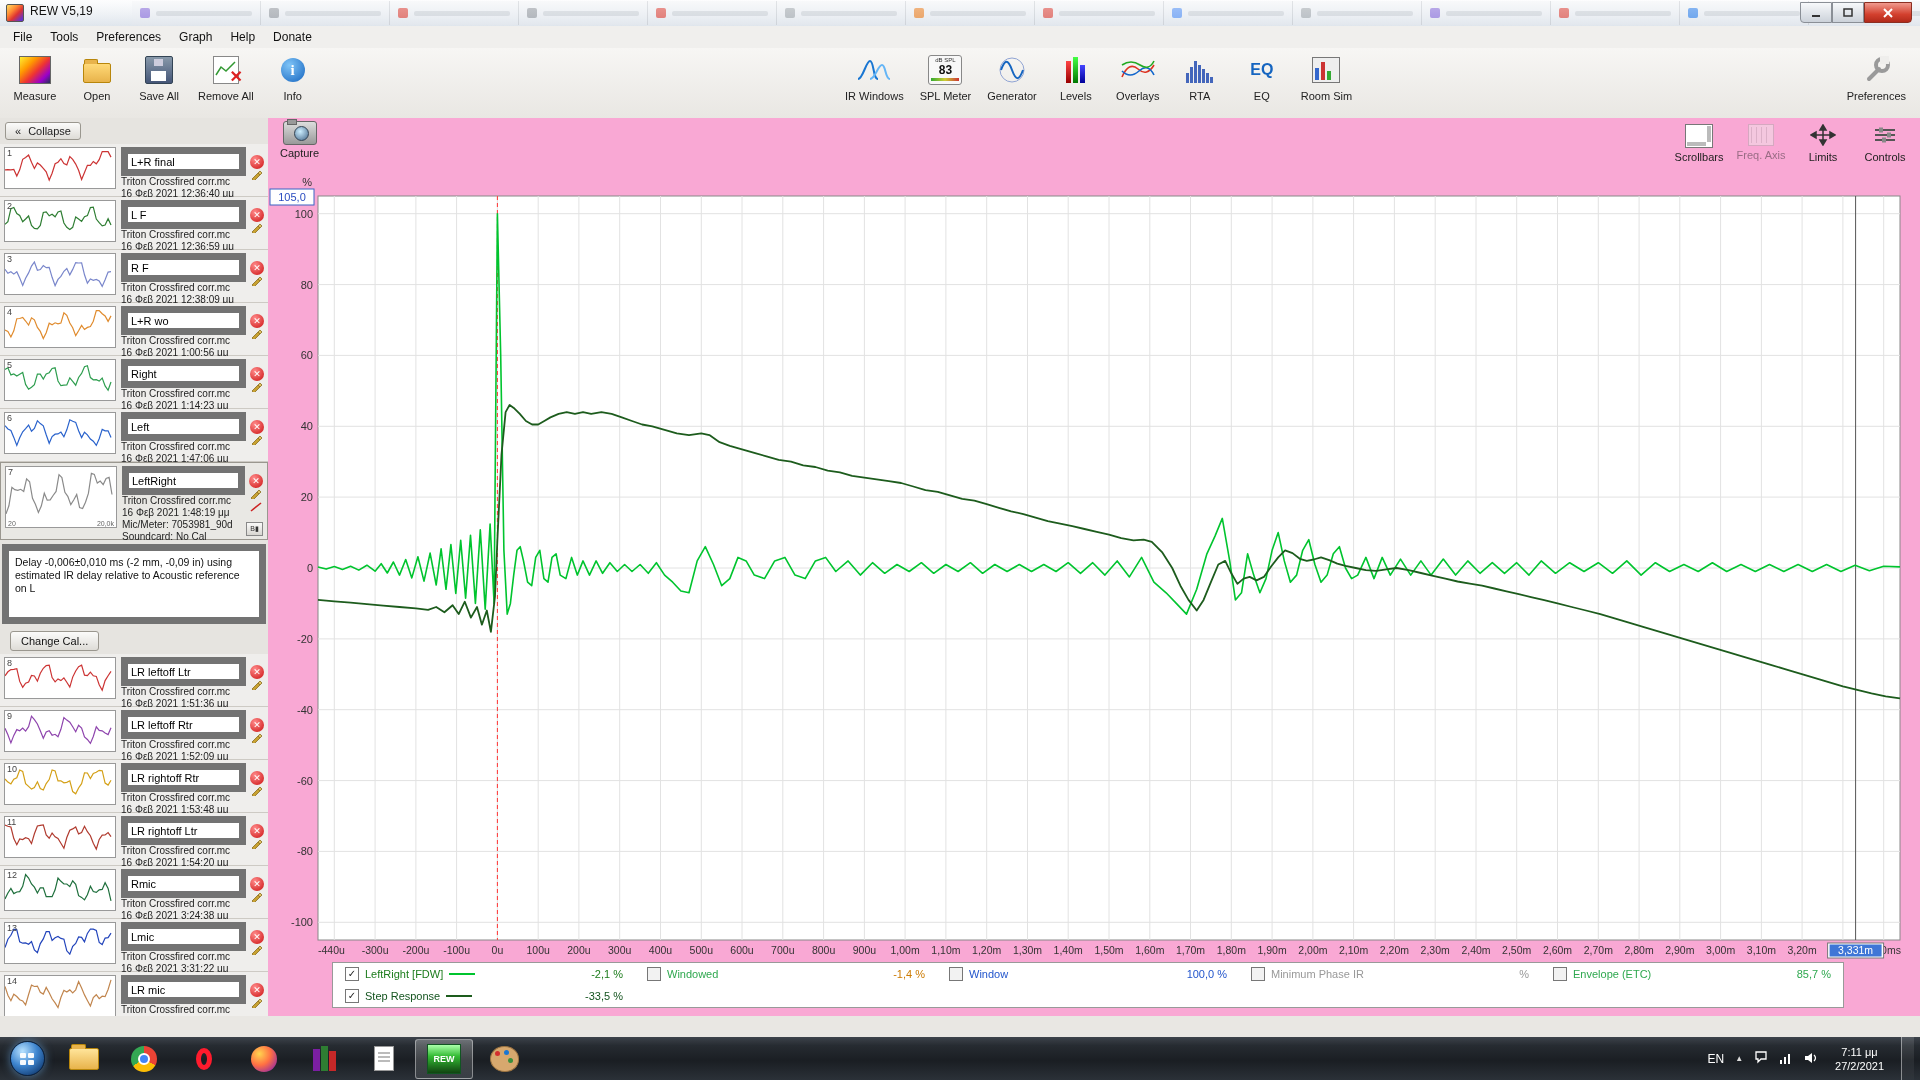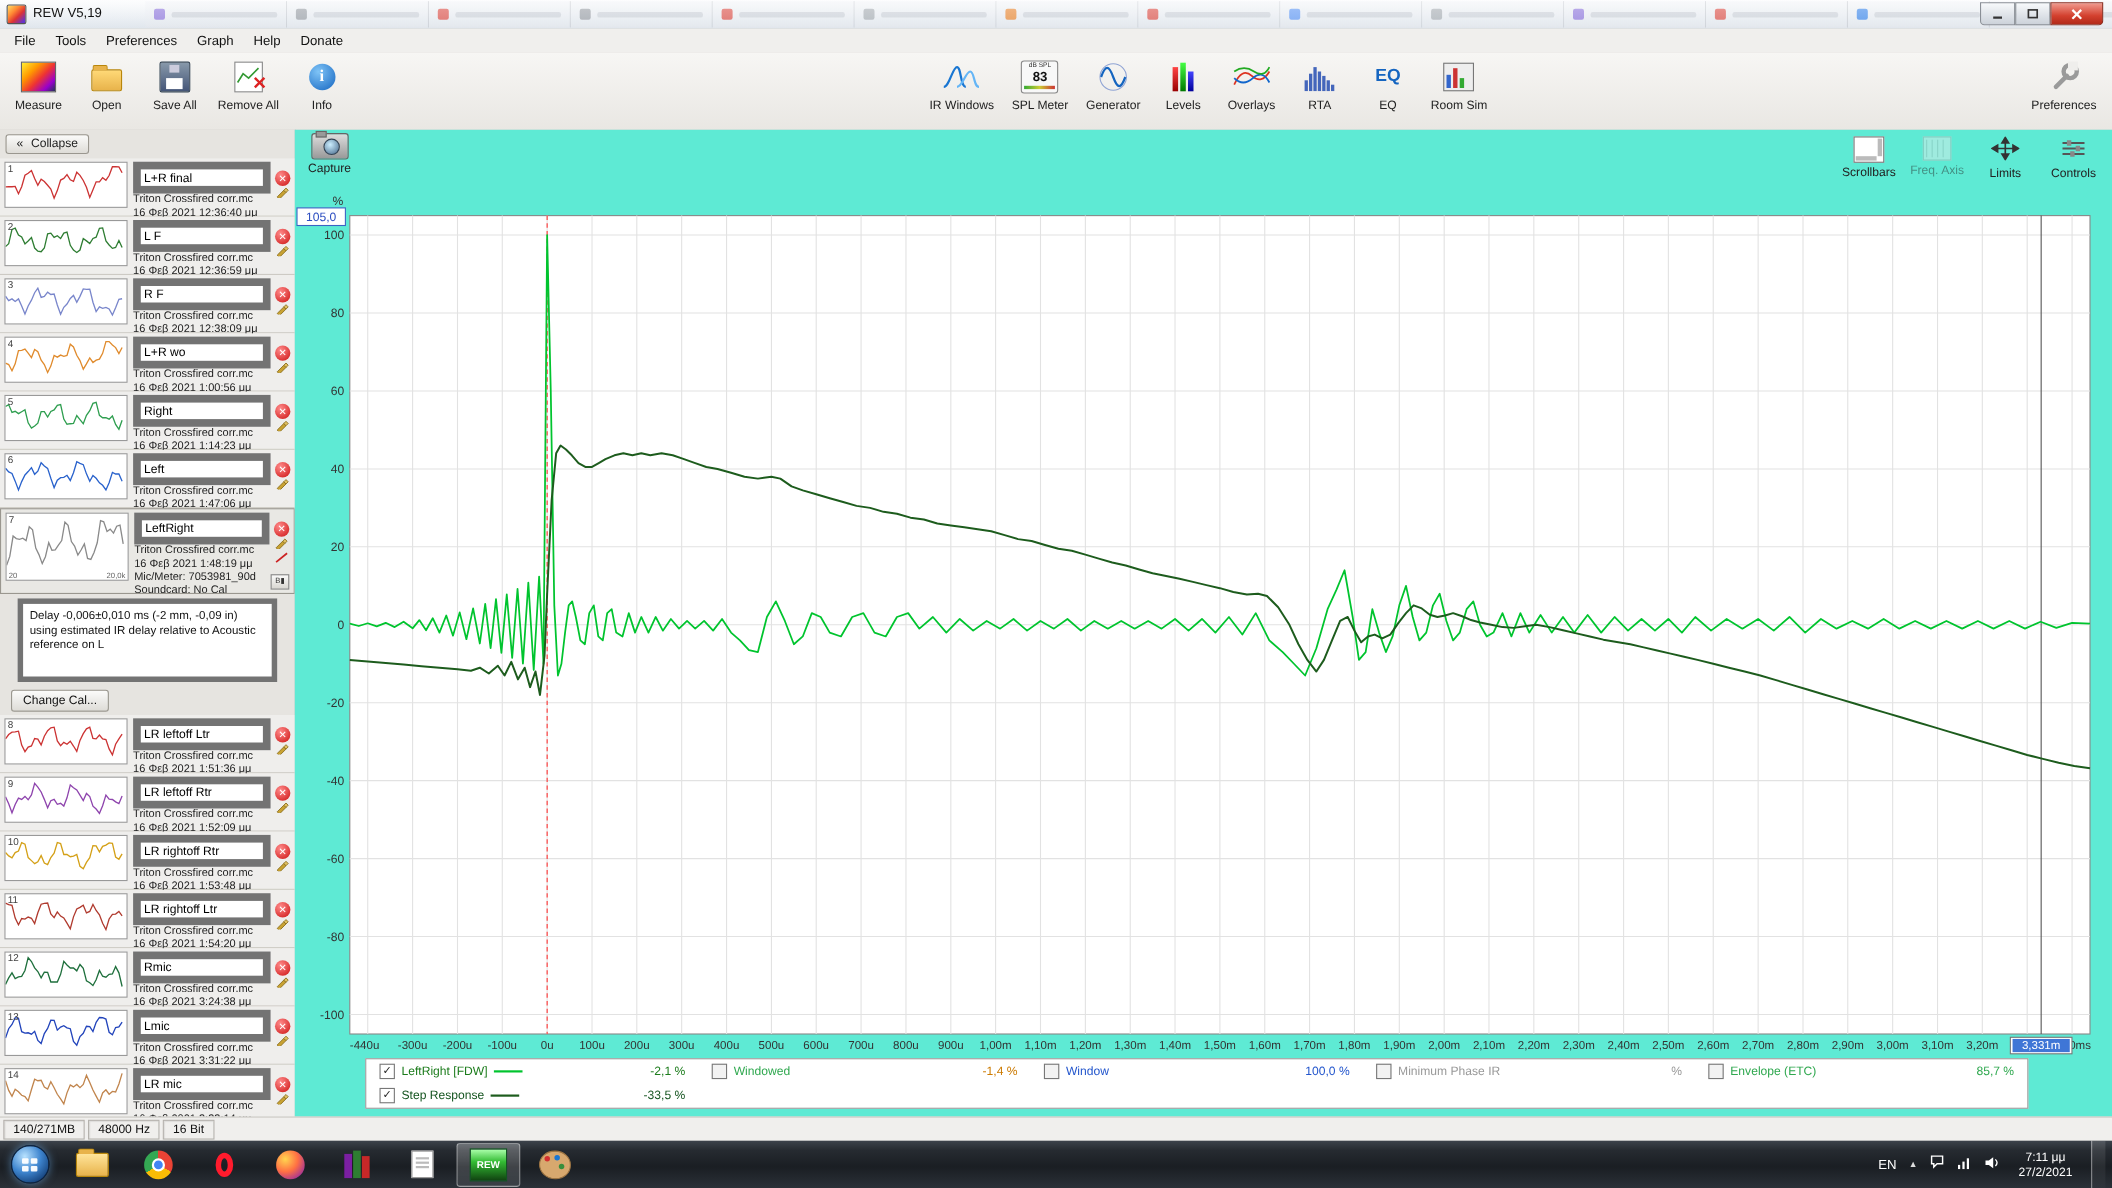--- a/index.html
+++ b/index.html
@@ -49,26 +49,26 @@
   .ax-l{position:absolute;bottom:0;left:2px;font-size:7px;color:#666}
   .ax-r{position:absolute;bottom:0;right:2px;font-size:7px;color:#666}
   .mright{flex:1;padding-left:5px;min-width:0}
   .mname-row{display:flex;align-items:center;gap:4px}
   .mname{flex:1;height:15px;background:#fff;border:7px solid #737373;font-size:11px;padding:0 3px;font-family:"Liberation Sans",sans-serif;min-width:0}
   .mclose{width:14px;height:14px;border-radius:50%;background:radial-gradient(circle at 35% 30%,#ff8a8a,#cc1111);color:#fff;font-size:9px;text-align:center;line-height:14px;flex:0 0 auto}
   .mdesc,.mdate,.mextra-line{font-size:10px;color:#222;line-height:12px;white-space:nowrap;overflow:hidden}
   .mpencil{position:absolute;right:5px;top:24px}
   .mcal{position:absolute;right:5px;top:38px}
   .mbands{position:absolute;right:4px;bottom:3px;width:15px;height:12px;border:1px solid #888;background:linear-gradient(#fafaf9,#d8d6d1);font-size:7px;text-align:center;line-height:11px;color:#333}
-  #delay-panel{margin:4px 16px;background:#fff;border:5px solid #737373;padding:5px 6px;font-size:10.5px;line-height:13px;color:#111;height:56px;overflow:hidden}
+  #delay-panel{margin:4px 2px;background:#fff;border:7px solid #737373;padding:5px 6px;font-size:10.5px;line-height:13px;color:#111;height:56px;overflow:hidden}
   #changecal-row{height:26px;display:flex;align-items:center;padding-left:10px}
   #changecal-btn{font-size:11px;border:1px solid #9a978f;background:linear-gradient(#fbfbfa,#dedcd7);border-radius:3px;padding:3px 10px;color:#111}
 
   
-  #graphpanel{position:absolute;left:268px;top:0;right:0;bottom:0;background:#5eead4}
+  #graphpanel{position:absolute;left:268px;top:0;right:0;bottom:0;background:#f9a8d4}
   #graph-top{position:absolute;top:0;left:0;right:0;height:56px}
   #capture{position:absolute;left:12px;top:3px;display:flex;flex-direction:column;align-items:center;gap:2px;font-size:11px;color:#222}
   #tab-row{position:absolute;left:408px;top:16px;display:flex}
   .gtab{font-size:11px;padding:3px 8px;border:1px solid #9a978f;border-left:none;background:linear-gradient(#fafaf9,#dcdad5);color:#111;white-space:nowrap}
   .gtab:first-child{border-left:1px solid #9a978f;border-radius:2px 0 0 2px}
   .gtab:last-child{border-radius:0 2px 2px 0}
   .gtab.active{background:#c7c4be;box-shadow:inset 1px 1px 3px rgba(0,0,0,.3)}
   #graph-tools{position:absolute;right:10px;top:6px;display:flex;gap:12px}
   .gtool{display:flex;flex-direction:column;align-items:center;gap:3px;font-size:11px;color:#222;min-width:50px}
   .gtool.disabled{opacity:.45}
@@ -908,25 +908,20 @@
                 <span class="lswatch" style="background: rgb(29, 92, 29);"></span>
                 <span class="lvalue" style="color: rgb(20, 84, 31);">-33,5 %</span>
               </div>
             </div>
           </div>
       </div>
     </div>
 
   </div>
 
-  <div id="statusbar">
-    <span class="status-cell">140/271MB</span>
-    <span class="status-cell">48000 Hz</span>
-    <span class="status-cell">16 Bit</span>
-  </div>
 
   <div id="taskbar">
     <div id="start-btn">
       <div class="start-orb">
         <svg width="16" height="14">
             <g fill="#fff" opacity=".95">
               <rect x="1" y="1" width="6" height="5" rx="1"></rect>
               <rect x="9" y="1" width="6" height="5" rx="1"></rect>
               <rect x="1" y="8" width="6" height="5" rx="1"></rect>
               <rect x="9" y="8" width="6" height="5" rx="1"></rect>

